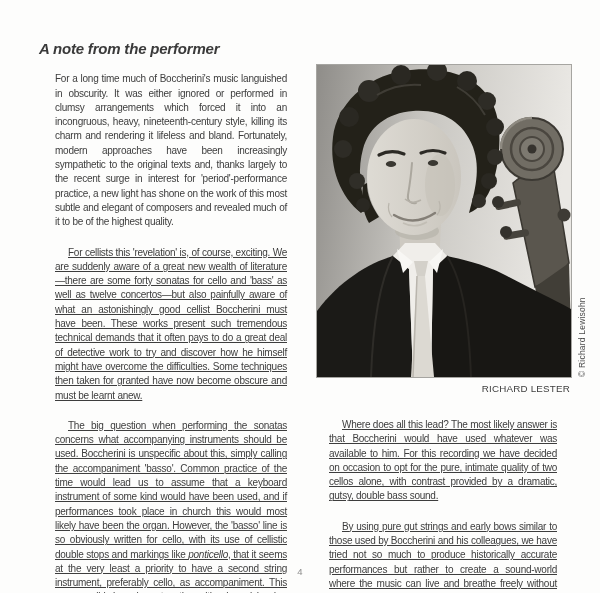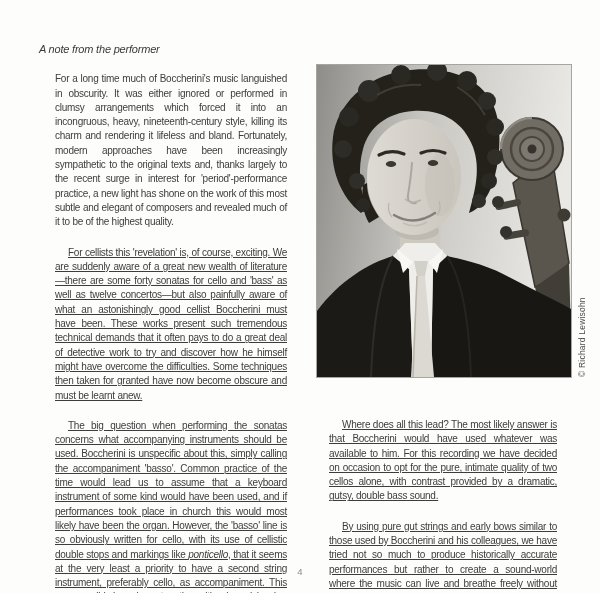--- a/index.html
+++ b/index.html
@@ -18,22 +18,22 @@
   .col-left {
     position: absolute;
     left: 39px; top: 42px; width: 264px;
   }
   .col-right {
     position: absolute;
     left: 313px; top: 402px; width: 260px;
   }
   .note-heading {
     font-style: italic;
-    font-weight: normal;
-    font-size: 11px;
+    font-weight: bold;
+    font-size: 15px;
     line-height: 14.3px;
     margin: 0 0 1px 0;
     letter-spacing: -0.2px;
     color: #3a3a3a;
   }
   p.body {
     margin: 16px;
     font-size: 10px;
     line-height: 14.3px;
     letter-spacing: -0.25px;
@@ -178,20 +178,21 @@
         <circle cx="40" cy="116" r="8" fill="#302e28"></circle>
         <circle cx="46" cy="140" r="7" fill="#2a2822"></circle>
         <path d="M 60,30 Q 80,18 104,20" stroke="#46443c" stroke-width="2" fill="none" opacity="0.8"></path>
         <path d="M 140,22 Q 158,32 168,50" stroke="#46443c" stroke-width="2" fill="none" opacity="0.8"></path>
       </g>
     </svg>
   </div>
 
   <div class="photo-credit">© Richard Lewisohn</div>
 
+  <div class="photo-caption">RICHARD LESTER</div>
 
   <div class="col-right">
     <p class="body indent">Where does all this lead? The most likely answer is that Boccherini would have used whatever was available to him. For this recording we have decided on occasion to opt for the pure, intimate quality of two cellos alone, with contrast provided by a dramatic, gutsy, double bass sound.</p>
     <p class="body indent">By using pure gut strings and early bows similar to those used by Boccherini and his colleagues, we have tried not so much to produce historically accurate performances but rather to create a sound-world where the music can live and breathe freely without becoming sentimental or losing touch with its simplicity.</p>
     <div class="byline">RICHARD LESTER © 1995</div>
   </div>
 
   <div class="page-number">4</div>
 
 </div>

